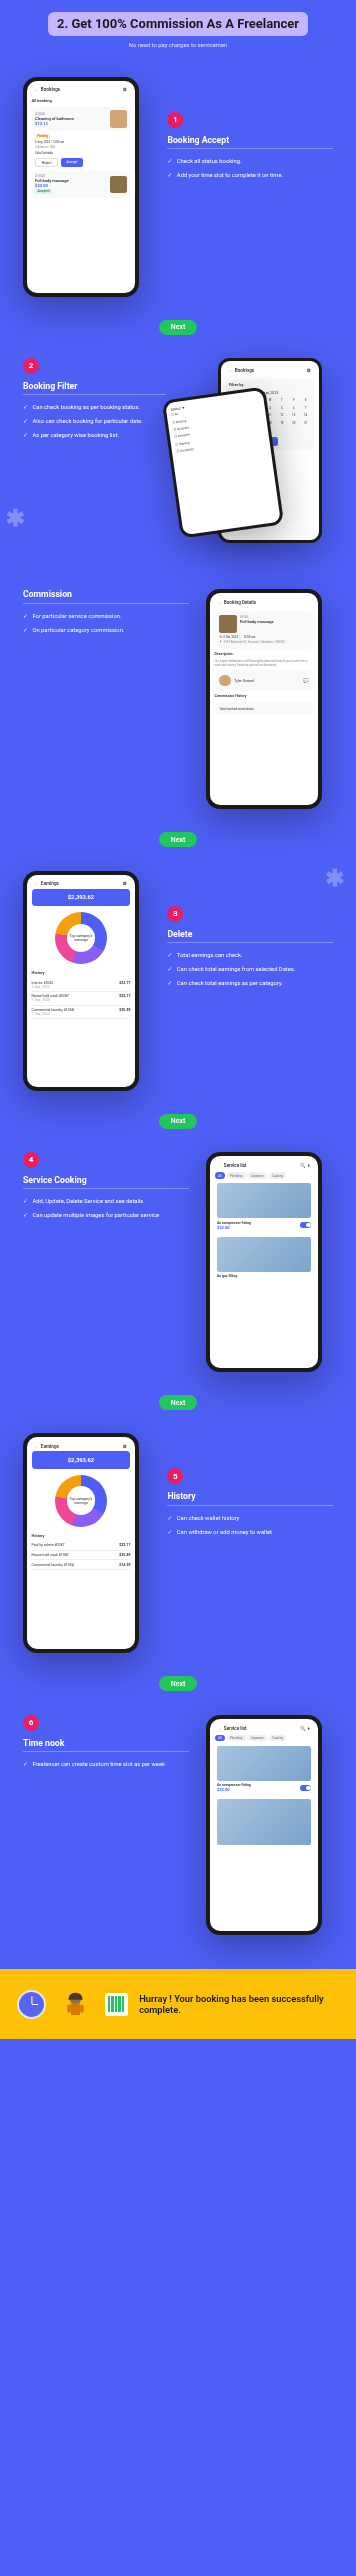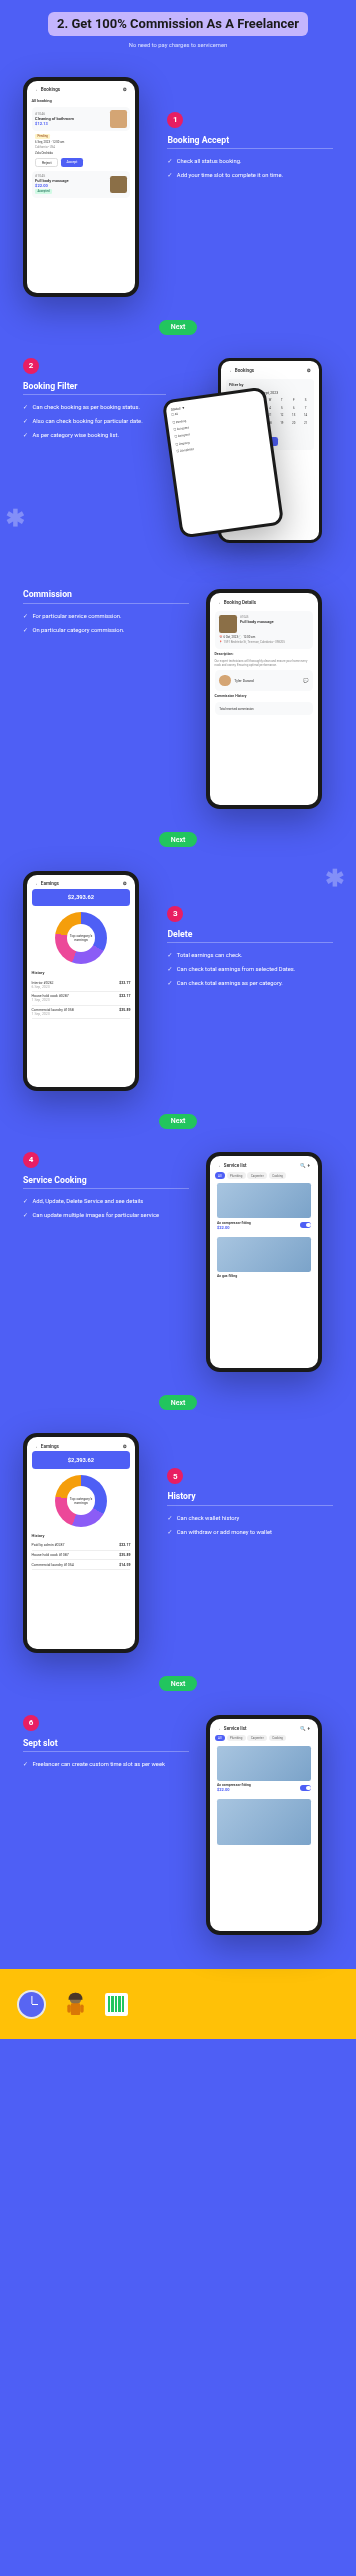--- a/index.html
+++ b/index.html
@@ -399,21 +399,21 @@
         </div>
     </div>
   </div>
 </div>
 <div class="next-wrap"><span class="next-btn">Next</span></div>
 
 <div class="section">
   <div class="row">
     <div class="col">
       <div class="num-badge">6</div>
-      <div class="feat-title">Sept slot</div>
+      <div class="feat-title">Time nook</div>
       <div class="feat-item">
           <span class="check">✓</span>
           <span>Freelancer can create custom time slot as per week</span>
         </div>
     </div>
     <div class="col" style="flex:0 0 127px">
       <div class="phone">
         <div class="phone-content">
           <div class="phone-header">
               <span>← <span>Service list</span></span>
@@ -447,14 +447,15 @@
 <div class="footer">
   <div class="clock"></div>
   <svg class="avatar" viewBox="0 0 60 60">
     <circle cx="30" cy="20" r="10" fill="#8b6f47"></circle>
     <path d="M18 22 Q18 10 30 10 Q42 10 42 22" fill="#4a3728"></path>
     <rect x="22" y="28" width="16" height="20" fill="#d97706" rx="2"></rect>
     <rect x="16" y="30" width="6" height="14" fill="#d97706" rx="3"></rect>
     <rect x="38" y="30" width="6" height="14" fill="#d97706" rx="3"></rect>
   </svg>
   <div class="cal-icon"></div>
+  <div class="footer-text">Hurray ! Your booking has been successfully complete.</div>
 </div>
 
 
 </body></html>

